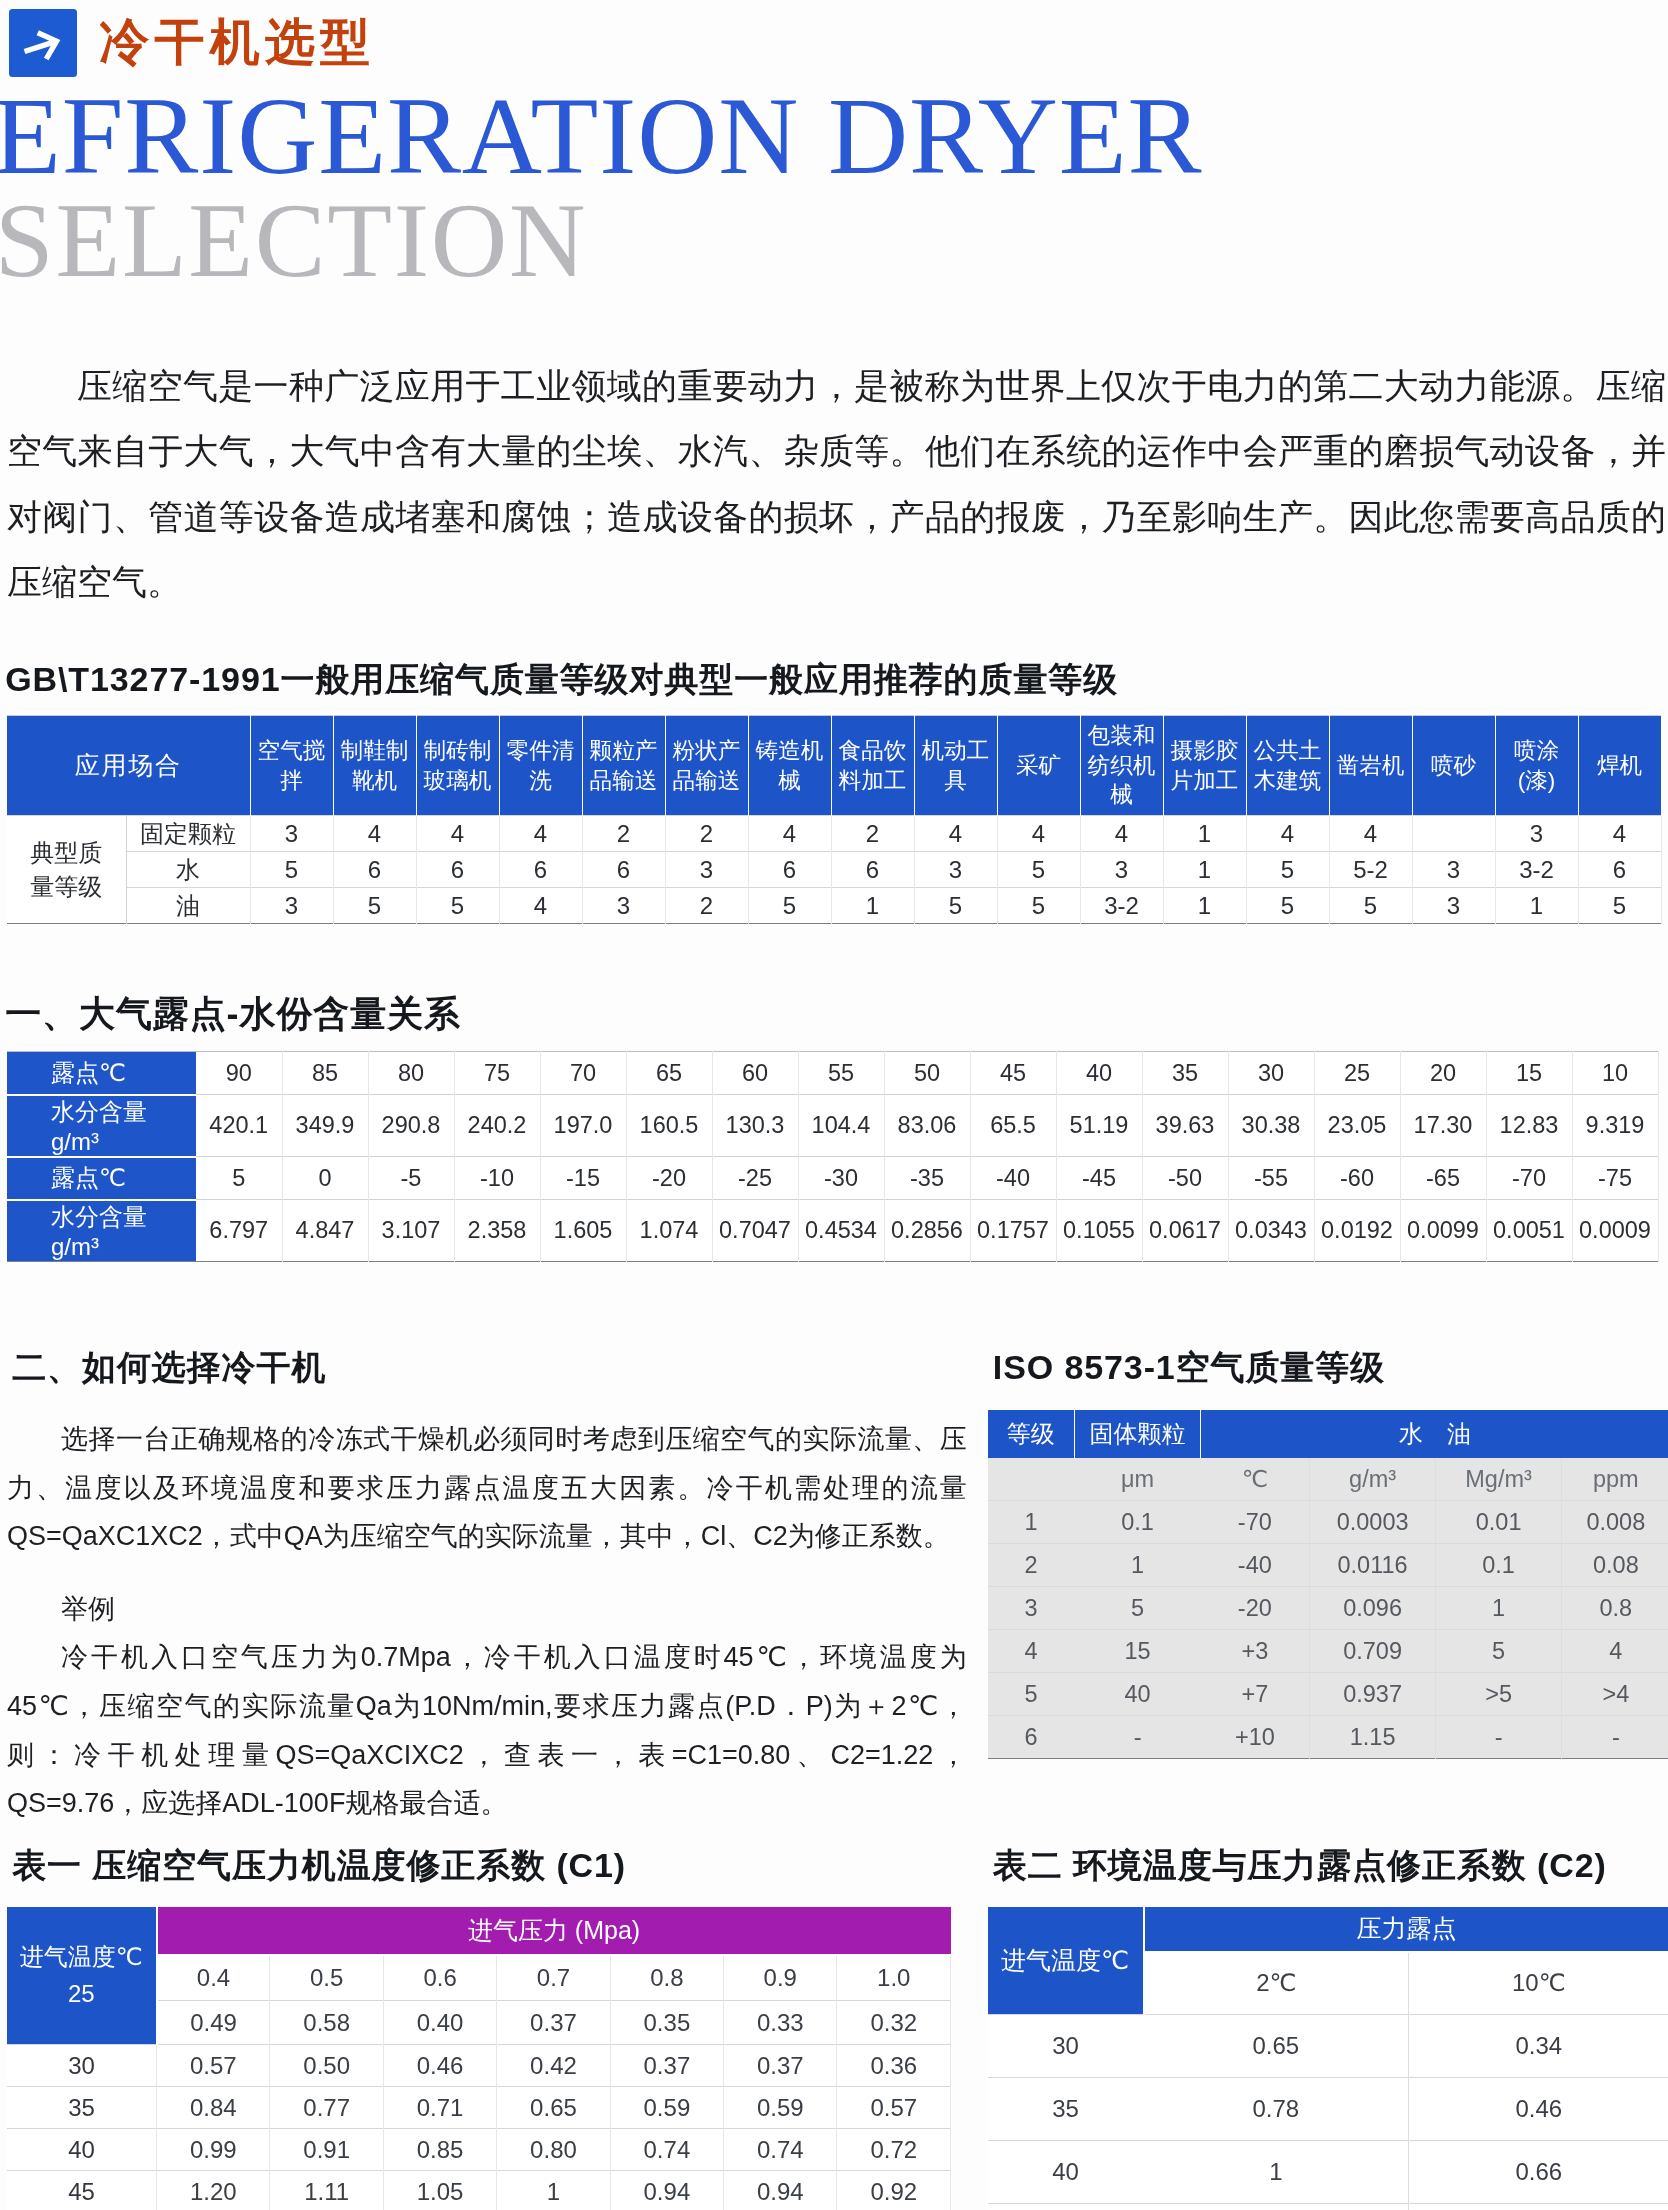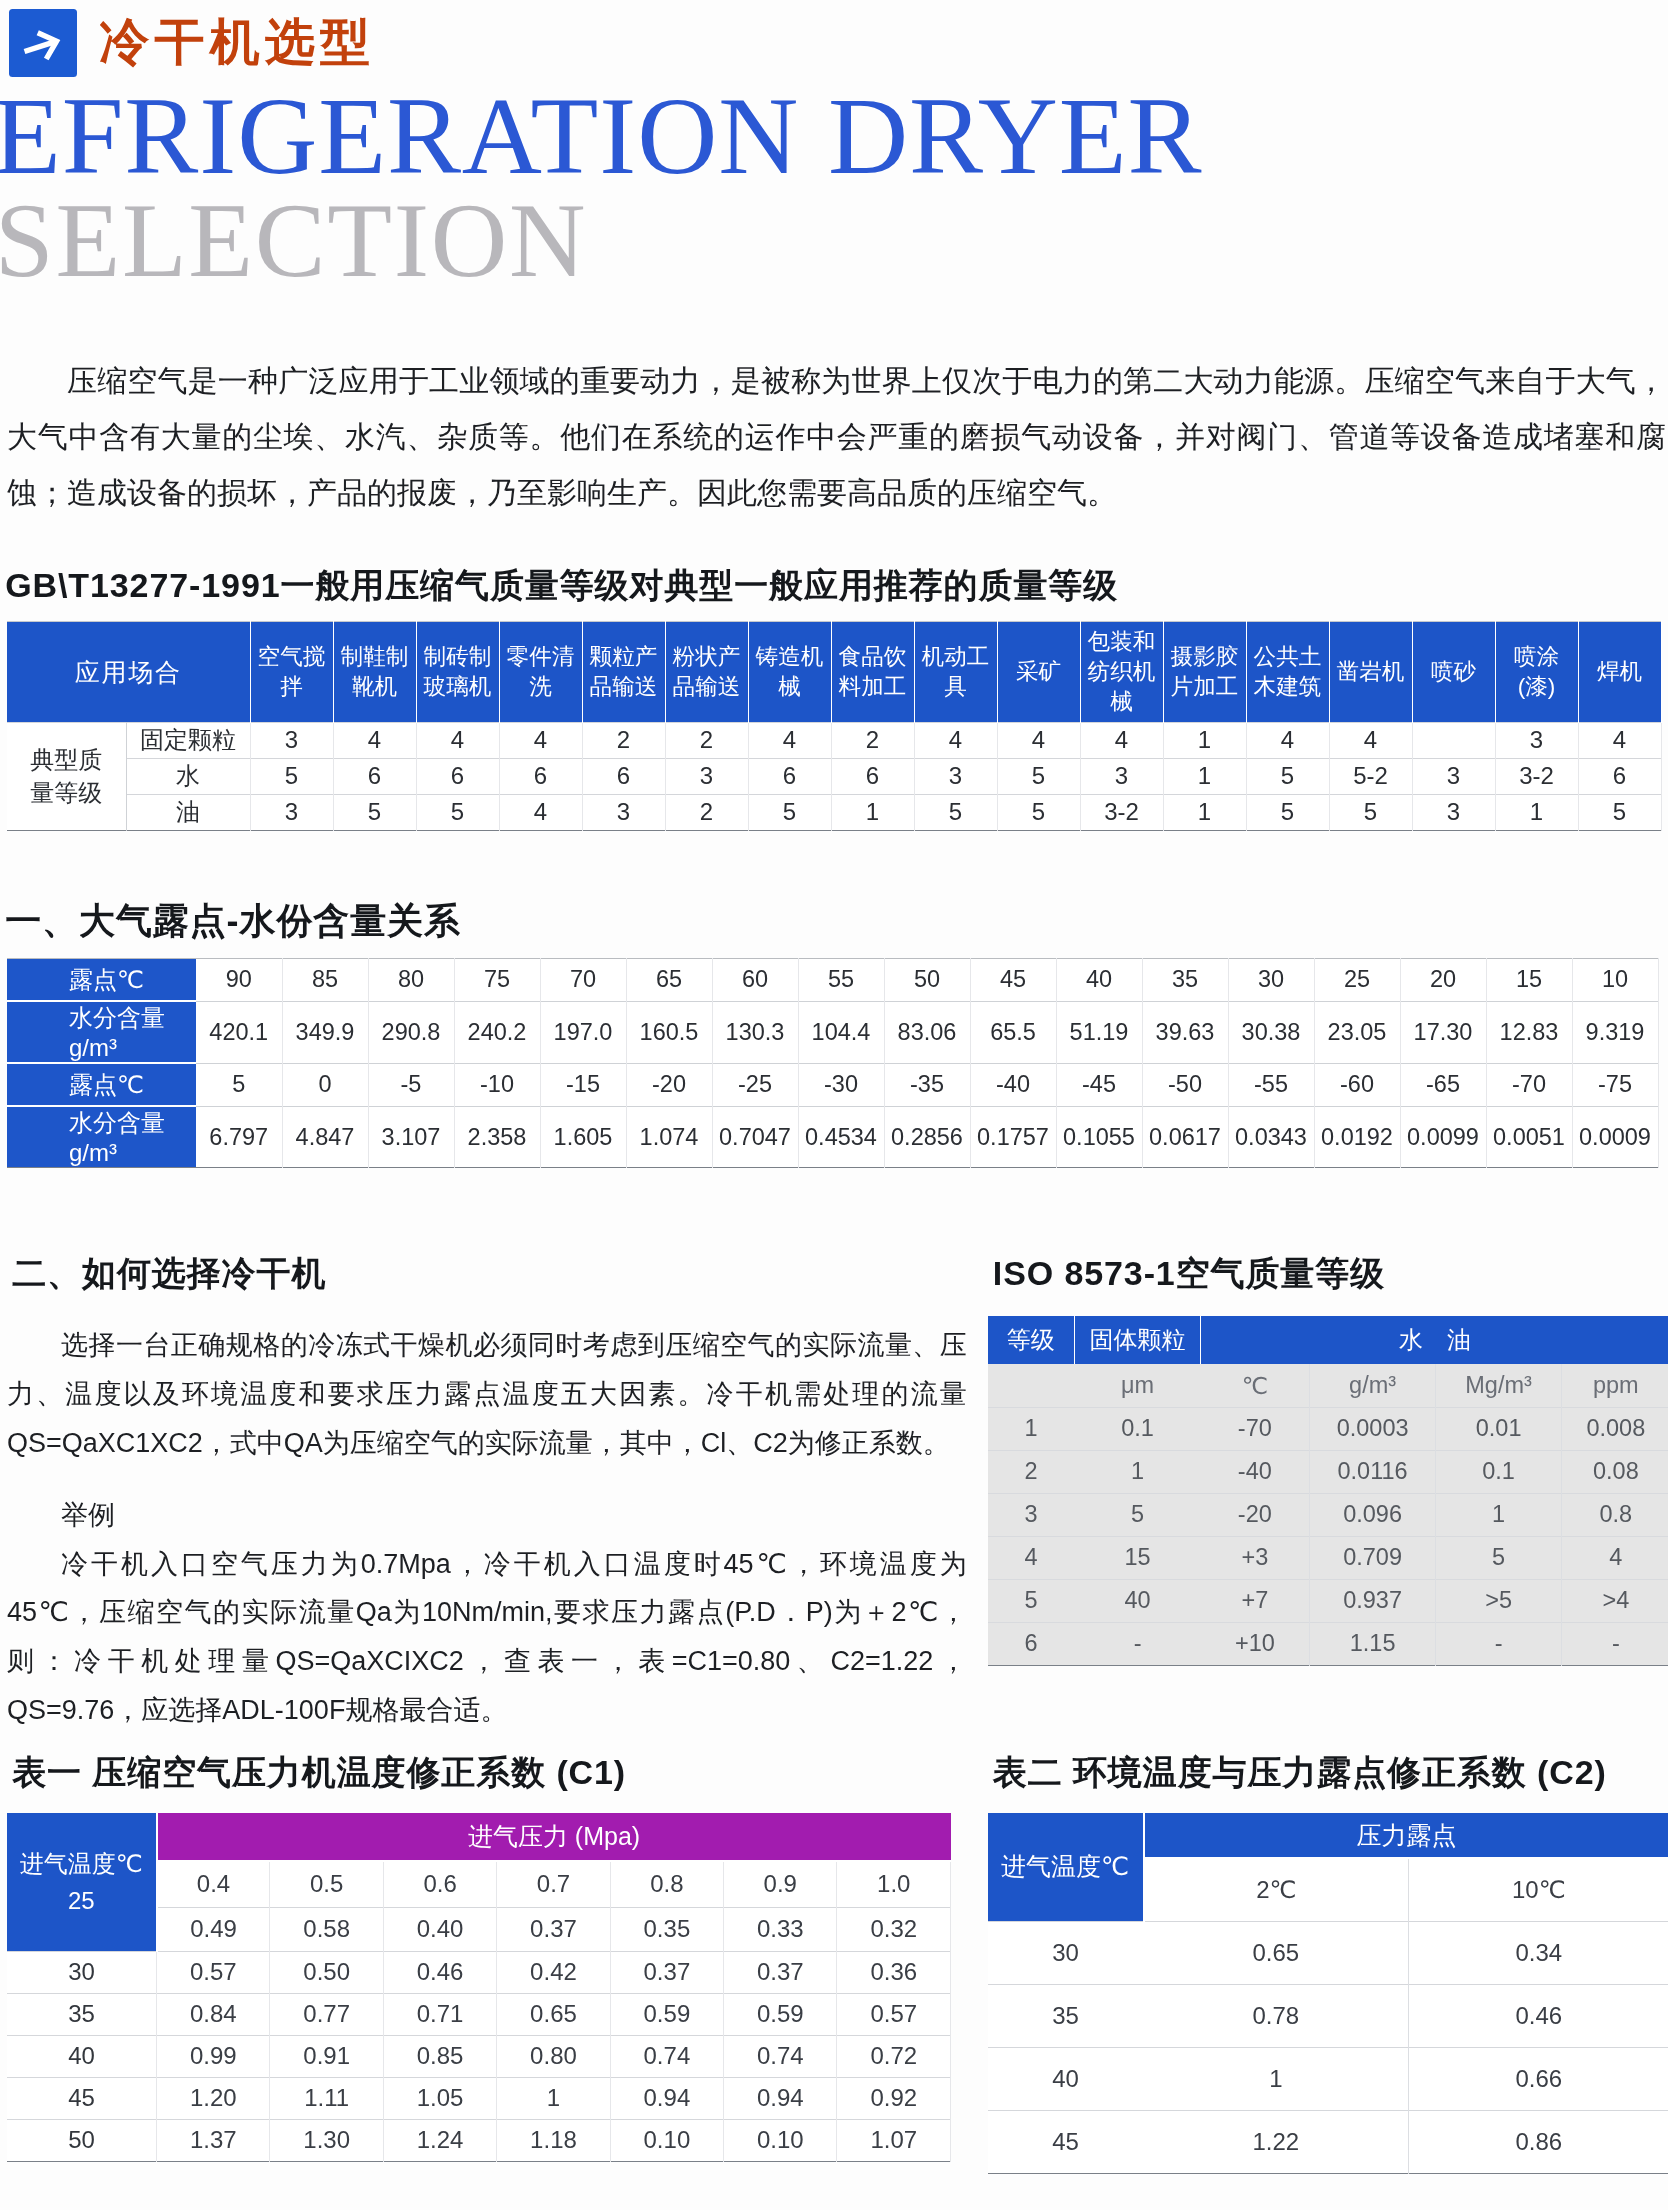--- a/index.html
+++ b/index.html
@@ -9,38 +9,38 @@
 
   
   .hdr { display:flex; align-items:center; gap:22.6px; padding:8.7px 0 0 8.7px; }
   .icon-box { width:68px; height:68px; background:#1c5bd2; border-radius:3.5px; display:flex; align-items:center; justify-content:center; flex:0 0 auto; }
   .icon-box svg { transform:rotate(-18deg); }
   .cn-title { font-size:50px; font-weight:700; letter-spacing:5.2px; margin:0; color:#c2410c; }
 
   .en1 { font-family:"Liberation Serif","DejaVu Serif",serif; font-size:111px; line-height:1.06; color:#2b58d4; white-space:nowrap; margin:0 0 0 -7px; letter-spacing:0.9px; }
   .en2 { font-family:"Liberation Serif","DejaVu Serif",serif; font-size:106px; line-height:1.04; color:#b8b7bb; white-space:nowrap; margin:-8.7px 0 0 -5.2px; letter-spacing:1.7px; }
 
-  .intro { font-size:30px; line-height:1.87; text-align:justify; margin:57px 3px 0 7px; text-indent:2em; color:#1d1f23; }
+  .intro { font-size:35px; line-height:1.87; text-align:justify; margin:57px 3px 0 7px; text-indent:2em; color:#1d1f23; }
 
   .sec-h { font-size:34px; font-weight:600; color:#15181c; margin:42px 0 0 5.2px; letter-spacing:0.9px; }
   .sec-h.big { font-size:36px; margin-top:66px; }
 
   table { border-collapse:collapse; table-layout:fixed; background:#fff; }
   th,td { padding:0 2.6px; text-align:center; vertical-align:middle; overflow:hidden; }
 
   
   #gb-table { width:1651px; margin:12px 0 0 7px; border-top:1.7px solid #c6c9cd; border-bottom:1.7px solid #7a8088; }
   #gb-table thead th { background:#1d55c8; color:#fff; font-weight:500; font-size:22.6px; line-height:1.32; height:92px; border-right:0.9px solid rgba(255,255,255,.45); word-break:break-all; padding:5.2px 3.5px; }
   #gb-table thead th.corner { font-size:25px; letter-spacing:1.7px; }
   #gb-table tbody td, #gb-table tbody th { font-size:24px; font-weight:400; color:#2b2e33; height:36px; border-top:0.9px solid #d4d6da; border-right:0.9px solid #e6e7ea; background:#fff; }
   #gb-table tbody th.grp { word-break:break-all; padding:0 12px; line-height:1.4; border-right:0.9px solid #cfd2d6; }
 
   
   #dew-table { width:1651px; margin:12px 0 0 7px; border-top:1.7px solid #b9bcc0; border-bottom:1.7px solid #7a8088; }
-  #dew-table th { background:#1e56c9; color:#fff; font-weight:500; font-size:24px; text-align:left; padding-left:62px; height:43px; border-top:2.6px solid #fff; }
+  #dew-table th { background:#1e56c9; color:#fff; font-weight:500; font-size:24px; text-align:left; padding-left:44px; height:43px; border-top:2.6px solid #fff; }
   #dew-table tr:first-child th { border-top:none; }
   #dew-table td { font-size:23.5px; color:#2b2e33; height:43px; border-top:0.9px solid #cfd2d6; border-right:0.9px solid #e6e7ea; background:#fff; }
   #dew-table tr:first-child td { border-top:none;margin-top:44px; }
 
   
   .cols { display:flex; margin:0 7px; align-items:flex-start; }
   .cols.mid { margin-top:83px; }
   .cols.bot { margin-top:15.6px; }
   .col-l { width:965px; flex:0 0 auto; }
   .col-r { width:681px; flex:0 0 auto; margin-left:15.6px; }

